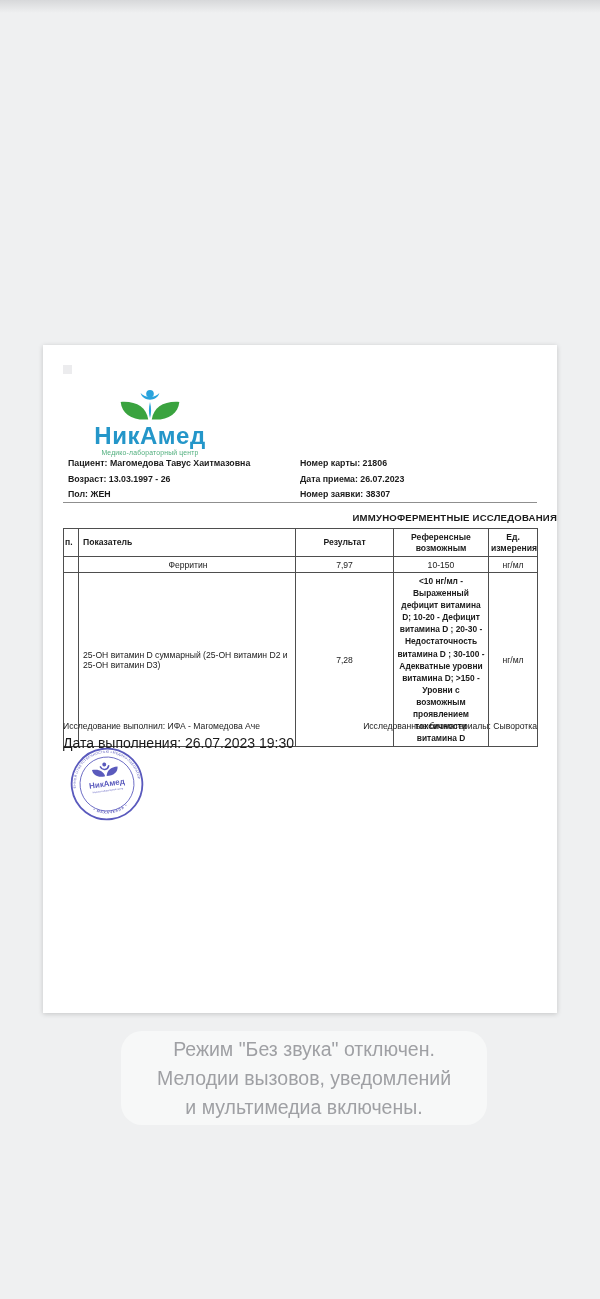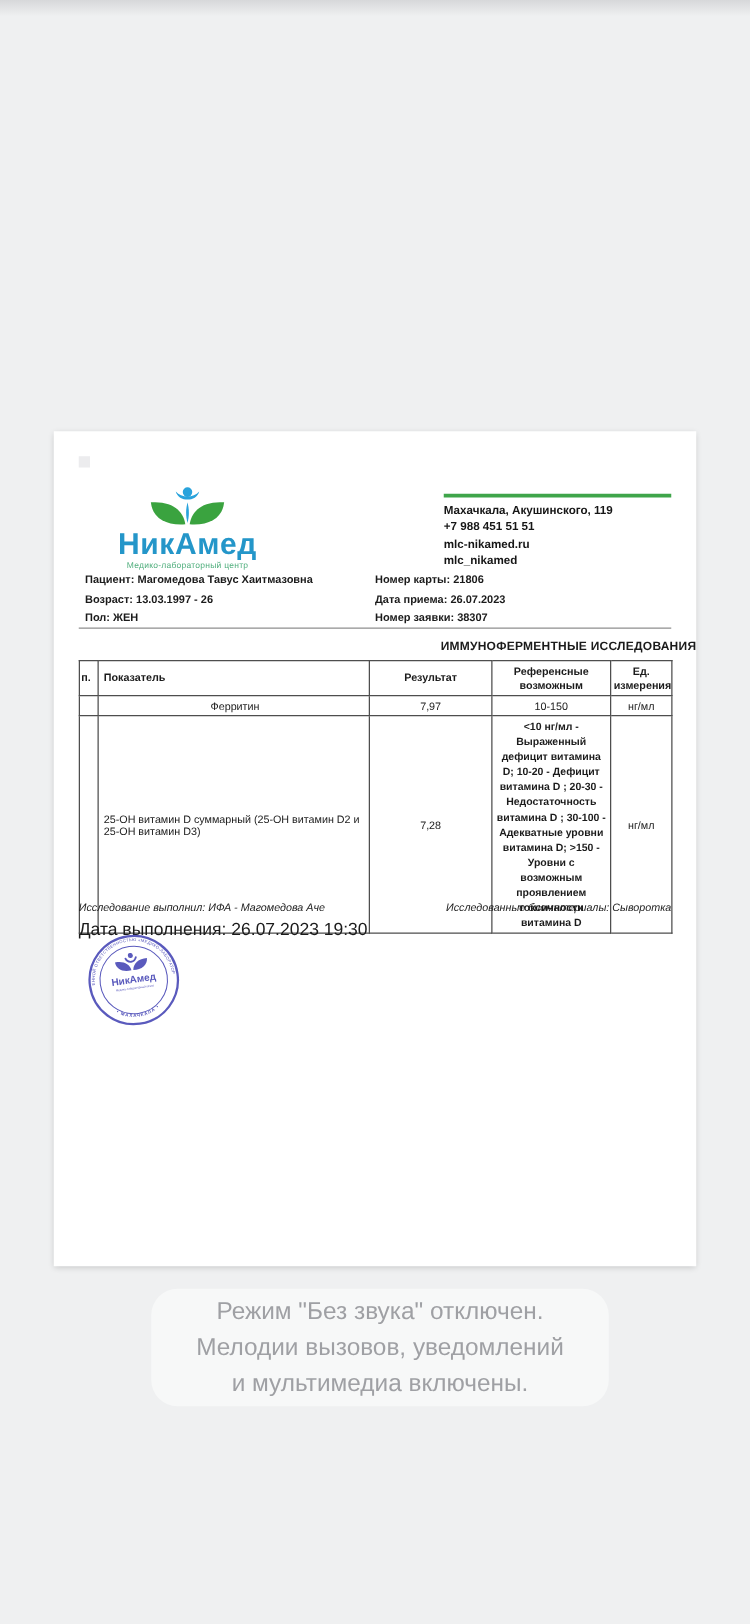--- a/index.html
+++ b/index.html
@@ -30,21 +30,21 @@
   .sep { position:absolute; left:20px; width:474px; top:157px; border-top:1px solid #8f8f8f; }
   .title { position:absolute; left:0; width:100%; top:167px; text-align:right; font-weight:bold; font-size:9.6px; letter-spacing:0.2px; }
   .tbl-wrap { position:absolute; left:20px; top:183px; }
   table { border-collapse:collapse; table-layout:fixed; width:474px; font-size:8.6px; color:#1b1b1b; }
   th, td { border:1px solid #4e4e4e; padding:1px 2px; text-align:center; vertical-align:middle; overflow:hidden; }
   th { font-weight:bold; height:25px; line-height:11px; }
   .cell-left { text-align:left; padding-left:4px; }
   tr.r1 td { height:13px;text-align:center; }
   tr.r2 td { height:148px; }
   td.ref-long { font-size:8.4px; line-height:12.1px; padding:2px 3px;font-weight:bold; }
-  .report-footer { position:absolute; left:20px; width:474px; top:376px; display:flex; justify-content:space-between; font-size:8.6px;font-style:italic; }
+  .report-footer { position:absolute; left:20px; width:474px; top:376px; display:flex; justify-content:space-between; font-size:8.6px; }
   .date-line { position:absolute; left:20px; top:390px; font-size:14px; }
   .stamp { position:absolute; left:26px; top:401px; width:76px; height:76px; opacity:0.88; transform:rotate(-8deg); }
   
   .toast {
     position:absolute; left:121px; top:1031px; width:366px; height:94px;
     border-radius:21px; background:#f7f8f8;
     color:#9fa0a4; font-size:19.5px; line-height:29px;
     display:flex; flex-direction:column; align-items:center; justify-content:center;
     text-align:center;
   }
@@ -63,27 +63,20 @@
         <path d="M57 52 C 30 54 12 43 10 22 C 36 20 54 31 57 52 Z" fill="#3aa33f"></path>
         <path d="M63 52 C 90 54 108 43 110 22 C 84 20 66 31 63 52 Z" fill="#3aa33f"></path>
         <circle cx="60" cy="8" r="6.5" fill="#29a3dc"></circle>
         <path d="M44 7 C 48 22 72 22 76 7 C 68 16 52 16 44 7 Z" fill="#29a3dc"></path>
         <path d="M60 22 C 57.5 32 57.5 40 60 50 C 62.5 40 62.5 32 60 22 Z" fill="#29a3dc"></path>
       </svg>
       <div class="logo-name">НикАмед</div>
       <div class="logo-tagline">Медико-лабораторный центр</div>
     </div>
 
-    <div class="contact">
-      <div class="green-rule"></div>
-      <div>Махачкала, Акушинского, 119</div>
-      <div>+7 988 451 51 51</div>
-      <div>mlc-nikamed.ru</div>
-      <div>mlc_nikamed</div>
-    </div>
 
     <div class="patient">
       <div class="col-l">
         <div>Пациент: Магомедова Тавус Хаитмазовна</div>
         <div>Возраст: 13.03.1997 - 26</div>
         <div>Пол: ЖЕН</div>
       </div>
       <div class="col-r">
         <div>Номер карты: 21806</div>
         <div>Дата приема: 26.07.2023</div>

